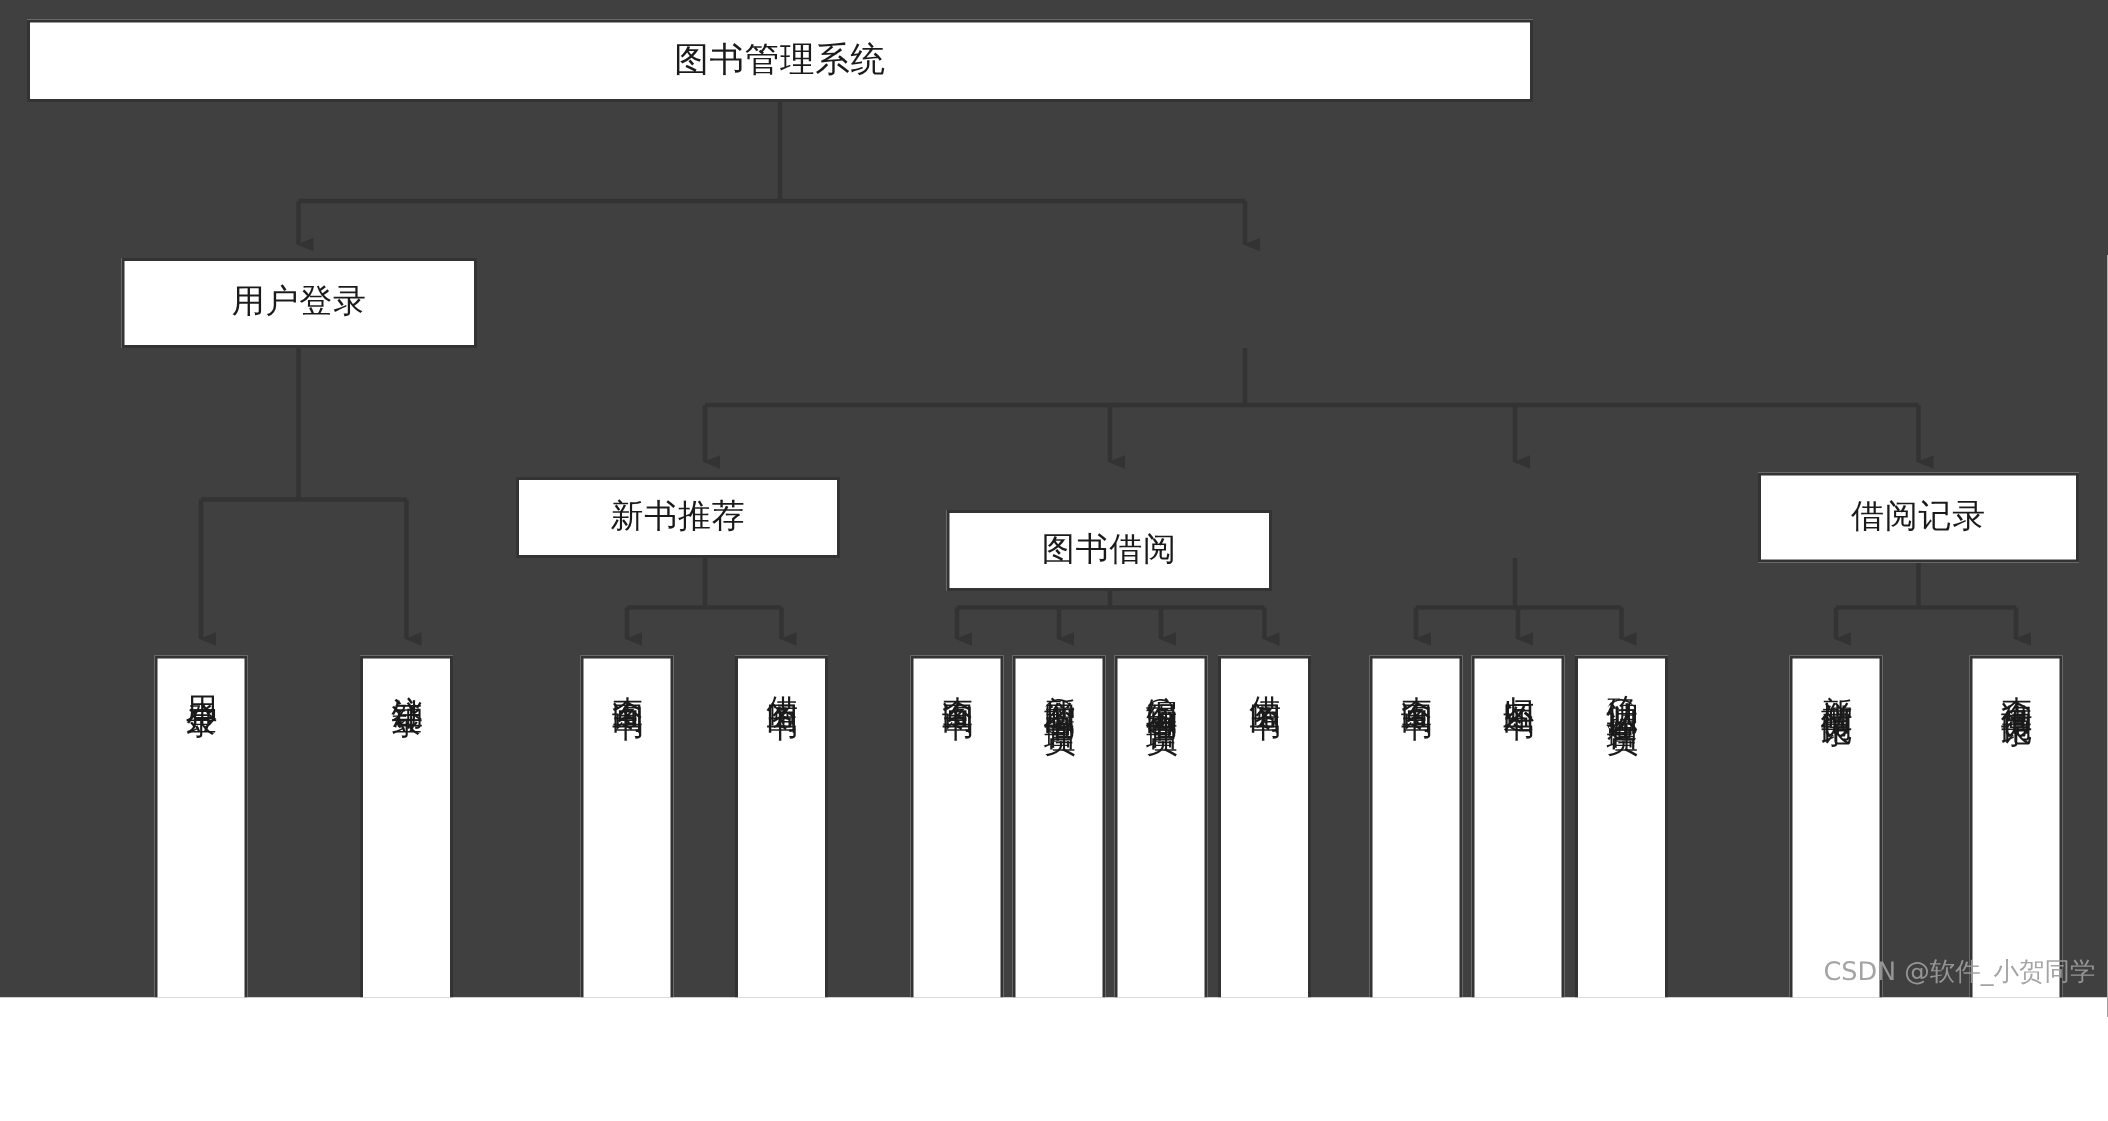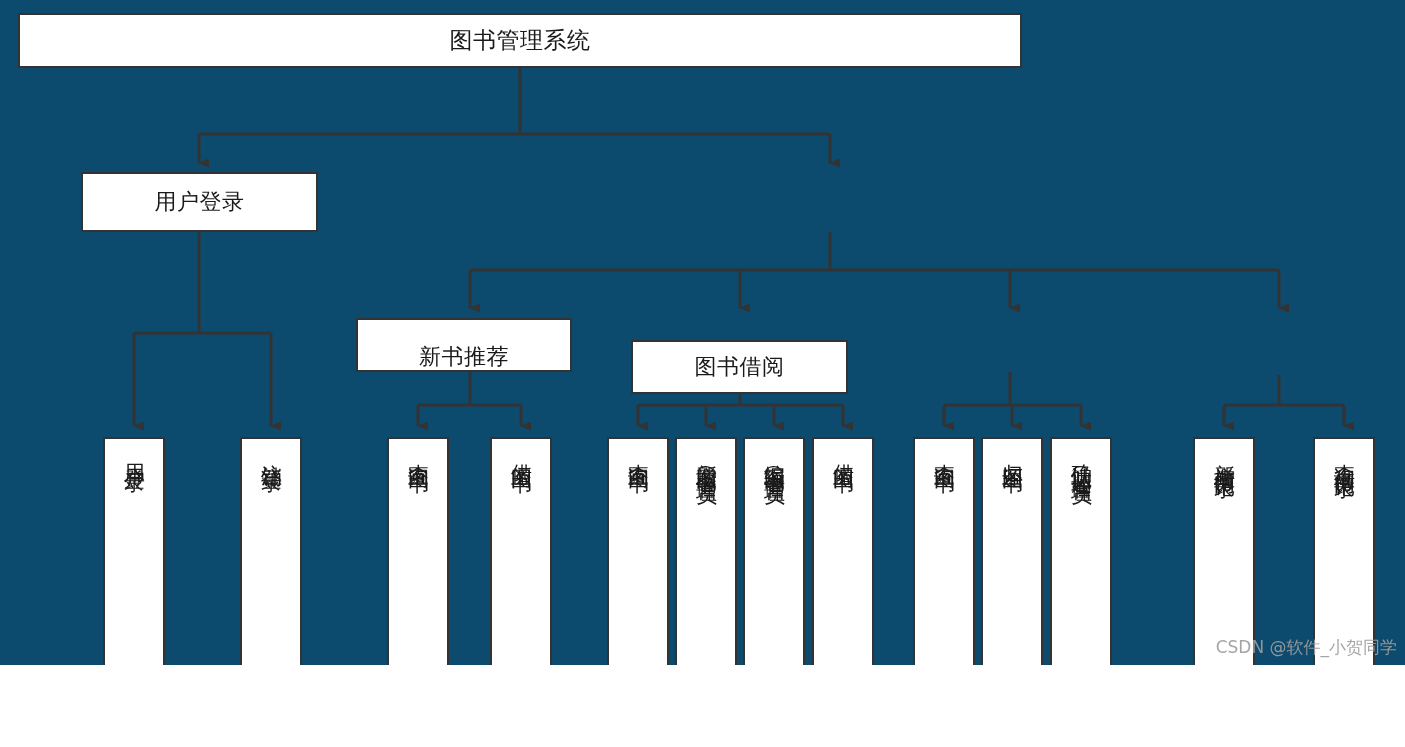--- a/index.html
+++ b/index.html
@@ -8,21 +8,21 @@
     padding: 0;
     background: #ffffff;
   }
   body {
     font-family: "DejaVu Sans", "Liberation Sans", sans-serif;
   }
   #diagram-root {
     position: relative;
     width: 1405px;
     height: 665px;
-    background: #0c4a6e;
+    background: #404040;
     overflow: hidden;
   }
   svg.connectors {
     position: absolute;
     left: 0;
     top: 0;
     width: 1405px;
     height: 747px;
     pointer-events: none;
   }
@@ -129,29 +129,32 @@
 
   <div class="node horizontal root" style="left:18px; top:13px; width:1004px; height:55px;">
     <span class="node-label">图书管理系统</span>
   </div>
 
   <div class="node horizontal" style="left:81px; top:172px; width:237px; height:60px;">
     <span class="node-label">用户登录</span>
   </div>
 
 
-  <div class="node horizontal" style="left:356px; top:318px; width:216px; height:54px;align-items:flex-end;">
+  <div class="node horizontal" style="left:344px; top:318px; width:216px; height:54px;">
     <span class="node-label">新书推荐</span>
   </div>
 
   <div class="node horizontal" style="left:631px; top:318px; width:217px; height:54px;margin-top:22px;">
     <span class="node-label">图书借阅</span>
   </div>
 
 
+  <div class="node horizontal" style="left:1172px; top:315px; width:214px; height:60px;">
+    <span class="node-label">借阅记录</span>
+  </div>
 
   <div class="node vertical" style="left:103px; top:437px; width:62px; height:296px;">
     <span class="node-label">用户登录</span>
   </div>
 
   <div class="node vertical" style="left:240px; top:437px; width:62px; height:296px;">
     <span class="node-label">注销登录</span>
   </div>
 
   <div class="node vertical" style="left:387px; top:437px; width:62px; height:296px;">

